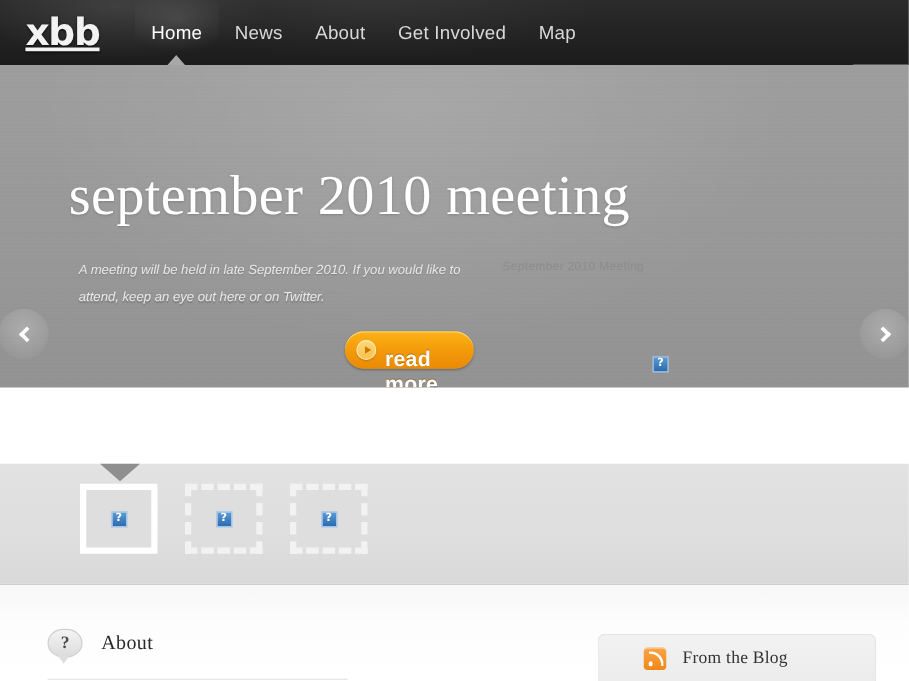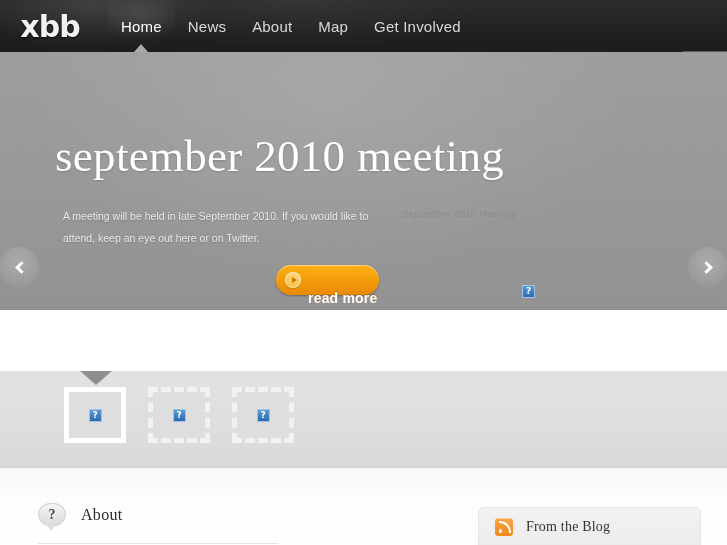--- a/index.html
+++ b/index.html
@@ -26,20 +26,21 @@
   #logo {
     position:absolute; left:4px; top:7px;
     width:96px; height:38px;
     display:flex; align-items:center; justify-content:center;
     color:#f2f2f2;
     font-family:"DejaVu Sans", sans-serif;
     font-size:30px; font-weight:bold; letter-spacing:-1px;
     text-shadow:0 1px 2px rgba(0,0,0,.8);
     z-index:4;
     overflow:hidden;
+    text-decoration:underline;
   }
   #logo span{ display:block; margin-left:-4px; }
 
   #mainnav {
     position:absolute; left:108px; top:0; height:52px;
     display:flex; align-items:flex-start; gap:0px;
     z-index:3;
   }
   .navitem {
     position:relative;
@@ -122,20 +123,21 @@
     text-shadow:0 1px 2px rgba(0,0,0,.18);
     white-space:nowrap;
   }
   #hero-desc{
     position:absolute; left:63px; top:153px;
     width:312px;
     font-size:10.5px;
     color:#e9e9e9;
     line-height:22px;
     text-shadow:0 1px 1px rgba(0,0,0,.2);
+    font-style:italic;
   }
 
   #readmore{
     position:absolute; left:276px; top:213px;
     width:103px; height:30px;
     border-radius:15px;
     background:linear-gradient(180deg,#fcb316 0%,#f39b09 50%,#e98a05 100%);
     box-shadow:0 1px 2px rgba(0,0,0,.30), inset 0 1px 0 rgba(255,255,255,.45);
     display:flex; align-items:center;
     cursor:pointer;
@@ -149,21 +151,21 @@
     flex:none;
   }
   #readmore .playcircle::after{
     content:""; display:block;
     border-left:5px solid #c87a00;
     border-top:3.5px solid transparent;
     border-bottom:3.5px solid transparent;
     margin-left:2px;
   }
   #readmore .lbl{
-    font-size:14px; color:#ffffff; font-weight:bold;
+    font-size:17px; color:#ffffff; font-weight:bold;
     letter-spacing:.2px;
     text-shadow:0 -1px 0 rgba(150,80,0,.6);
     margin-top:36px;
   }
 
   
   #hero-alt{
     position:absolute; left:402px; top:156px;
     font-size:9.5px; color:#8c8c8c;
     letter-spacing:.3px;
@@ -273,21 +275,21 @@
   }
 
   #blog-panel{
     position:absolute; left:478px; top:39px;
     width:223px; height:40px;
     background:linear-gradient(180deg,#f2f2f2 0%,#ececec 100%);
     border-radius:6px 6px 0 0;
     border:1px solid #e4e4e4; border-bottom:none;
   }
   #blog-head{
-    position:absolute; left:16px; top:10px;
+    position:absolute; left:36px; top:10px;
     display:flex; align-items:center; gap:13px;
   }
   .rss-icon{
     width:18px; height:18px; border-radius:3px;
     background:linear-gradient(180deg,#fba44a 0%,#f08818 100%);
     position:relative; flex:none;
     box-shadow:inset 0 1px 0 rgba(255,255,255,.45);
   }
   .rss-icon::before{
     content:""; position:absolute; left:3.5px; bottom:3.5px;
@@ -320,24 +322,24 @@
       <div class="glow"></div>
       <span>Home</span>
     </div>
     <div class="navitem">
       <span>News</span>
     </div>
     <div class="navitem">
       <span>About</span>
     </div>
     <div class="navitem">
+      <span>Get Involved</span>
+    </div>
+    <div class="navitem">
       <span>Map</span>
-    </div>
-    <div class="navitem">
-      <span>Get Involved</span>
     </div>
   </div>
 
   <div id="searchbox">
     <span class="mag"></span>
     <span id="searchtext">search</span>
   </div>
 
 </div>
 

